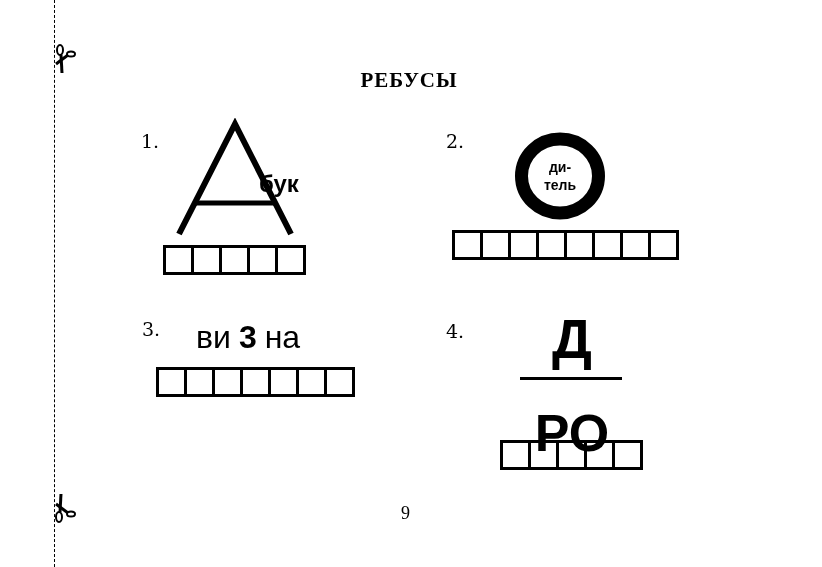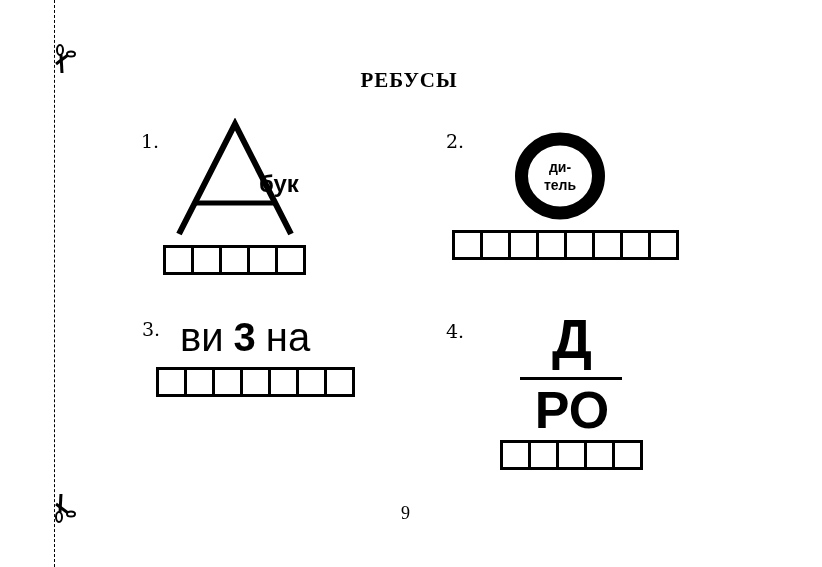--- a/index.html
+++ b/index.html
@@ -66,39 +66,39 @@
   <div class="cell"></div>
   <div class="cell"></div>
   <div class="cell"></div>
   <div class="cell"></div>
   <div class="cell"></div>
   <div class="cell"></div>
   <div class="cell"></div>
 </div>
 
 <div class="abs num" style="left:142px; top:318px;">3.</div>
-<div class="abs" style="left:180px; top:313px; font-size:40px; line-height:48px; white-space:nowrap;">
+<div class="abs" style="left:196px; top:313px; font-size:32px; line-height:48px; white-space:nowrap;">
   <span class="sans">ви</span>
   <span class="sans-bold">3</span>
   <span class="sans">на</span>
 </div>
 <div class="abs boxes" style="left:156px; top:367px;">
   <div class="cell"></div>
   <div class="cell"></div>
   <div class="cell"></div>
   <div class="cell"></div>
   <div class="cell"></div>
   <div class="cell"></div>
   <div class="cell"></div>
 </div>
 
 <div class="abs num" style="left:446px; top:320px;">4.</div>
 <div class="abs sans-bold" style="left:522px; top:306px; width:100px; text-align:center; font-size:56px; line-height:66px;">Д</div>
 <div class="abs" style="left:520px; top:377px; width:102px; height:3px; background:#000;"></div>
-<div class="abs sans-bold" style="left:516px; top:381px; width:112px; text-align:center; font-size:52px; line-height:58px;">РО</div>
+<div class="abs sans-bold" style="left:516px; top:404px; width:112px; text-align:center; font-size:52px; line-height:58px;">РО</div>
 <div class="abs boxes" style="left:500px; top:440px;">
   <div class="cell"></div>
   <div class="cell"></div>
   <div class="cell"></div>
   <div class="cell"></div>
   <div class="cell"></div>
 </div>
 
 <div class="abs page-num" style="left:401px; top:503px;">9</div>
 

